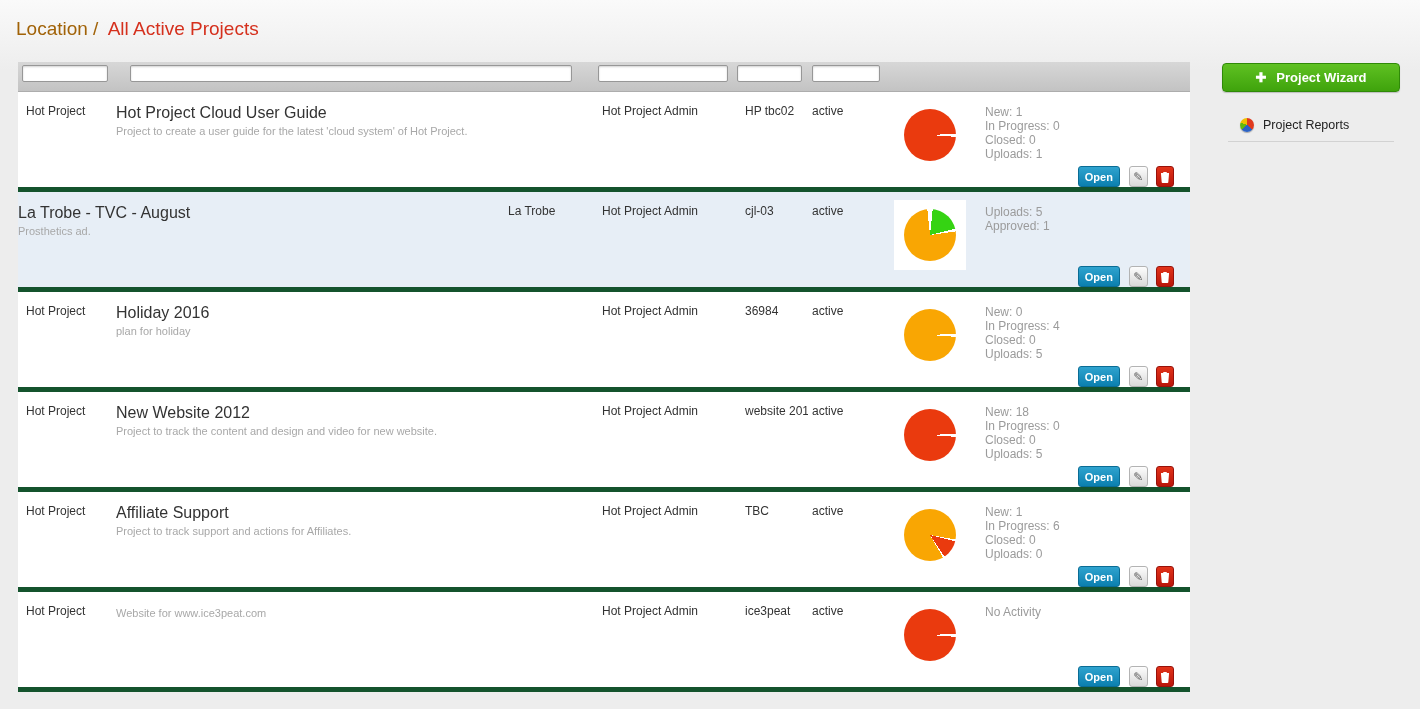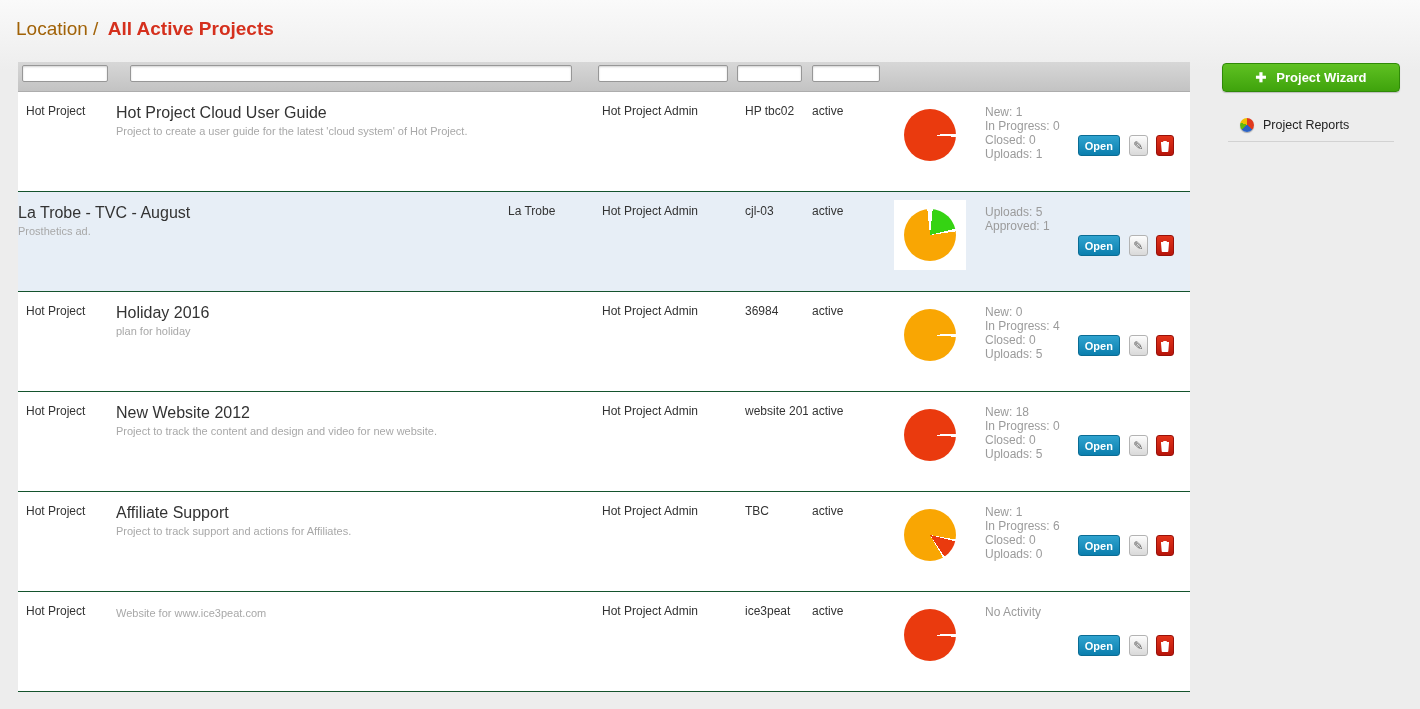--- a/index.html
+++ b/index.html
@@ -5,21 +5,21 @@
   * { margin:0; padding:0; box-sizing:border-box; }
   html,body { width:1420px; height:709px; overflow:hidden; }
   body {
     font-family:"Liberation Sans", sans-serif;
     background:linear-gradient(180deg,#fafafa 0,#ededed 70px,#ededed 100%);
     position:relative;
   }
   
   .topbar { position:absolute; left:16px; top:18px; font-size:19px; }
   .crumb-prefix { color:#a16207; font-weight:normal; }
-  .crumb-title { color:#d5301d; font-weight:bold; margin-left:4px; }
+  .crumb-title { color:#d5301d; font-weight:normal; margin-left:4px; }
 
   
   .table { position:absolute; left:18px; top:62px; width:1172px; background:#fff; }
   .thead { background:linear-gradient(#d7d7d7,#c3c3c3); border-bottom:1px solid #adadad; }
   .th-labels { display:flex; padding-top:7px; height:23px; font-size:11px; font-weight:bold; color:#1f1f1f; }
   .h-company { width:98px;  padding-left:12px; }
   .h-project { width:482px; padding-left:9px; }
   .h-manager { width:137px; padding-left:4px; }
   .h-jobid   { width:73px;  padding-left:10px; }
   .h-status  { width:77px;  padding-left:4px; }
@@ -29,35 +29,35 @@
     height:17px; border:1px solid #979797; border-radius:2px; background:#fff;
     box-shadow:inset 0 1px 2px rgba(0,0,0,.18); font-size:11px; padding:0 3px;
     font-family:"Liberation Sans",sans-serif;
   }
   .f-company { margin-left:4px;  width:86px; }
   .f-project { margin-left:22px; width:442px; }
   .f-manager { margin-left:26px; width:130px; }
   .f-jobid   { margin-left:9px;  width:65px; }
   .f-status  { margin-left:10px; width:68px; }
 
-  .row { display:flex; height:100px; background:#fff; border-bottom:1px solid #14532d; }
+  .row { display:flex; height:100px; background:#fff; border-bottom:5px solid #14532d; }
   .row.selected { background:#e7eef6; }
   .cell { padding-top:12px; font-size:12px; color:#333; }
   .c-company { width:98px; padding-left:8px; }
   .c-project { width:482px; }
   .pname { font-size:16px; color:#333; }
   .pdesc { font-size:11px; color:#a8a8a8; margin-top:3px; }
   .c-manager { width:137px; padding-left:4px; }
   .c-jobid   { width:73px; padding-left:10px; white-space:nowrap; overflow:hidden; }
   .c-status  { width:77px; padding-left:4px; }
   .c-pie     { width:90px; padding:8px 0 0 9px; }
   .piebox { width:72px; height:70px; background:#fff; display:flex; align-items:center; justify-content:center; }
   .pie { width:52px; height:52px; border-radius:50%; }
   .c-stats { width:95px; padding:13px 0 0 10px; font-size:12px; color:#9b9b9b; line-height:14px; white-space:pre-line; }
-  .c-actions { width:120px; padding:8px 16px 0 8px; display:flex; align-items:center; }
+  .c-actions { width:120px; padding:8px 16px 0 8px; display:flex; align-items:flex-end; }
   .open-btn {
     width:46px; height:21px; background:linear-gradient(#2fa3cf,#0b7fae);
     border:1px solid #0a6c94; border-radius:3px; color:#fff; font-weight:bold;
     font-size:11px; cursor:pointer; font-family:"Liberation Sans",sans-serif;
   }
   .edit-btn {
     width:21px; height:21px; margin-left:9px; background:linear-gradient(#fdfdfd,#d9d9d9);
     border:1px solid #b3b3b3; border-radius:3px; color:#5c5c5c; font-size:12px;
     line-height:1; cursor:pointer;
   }

